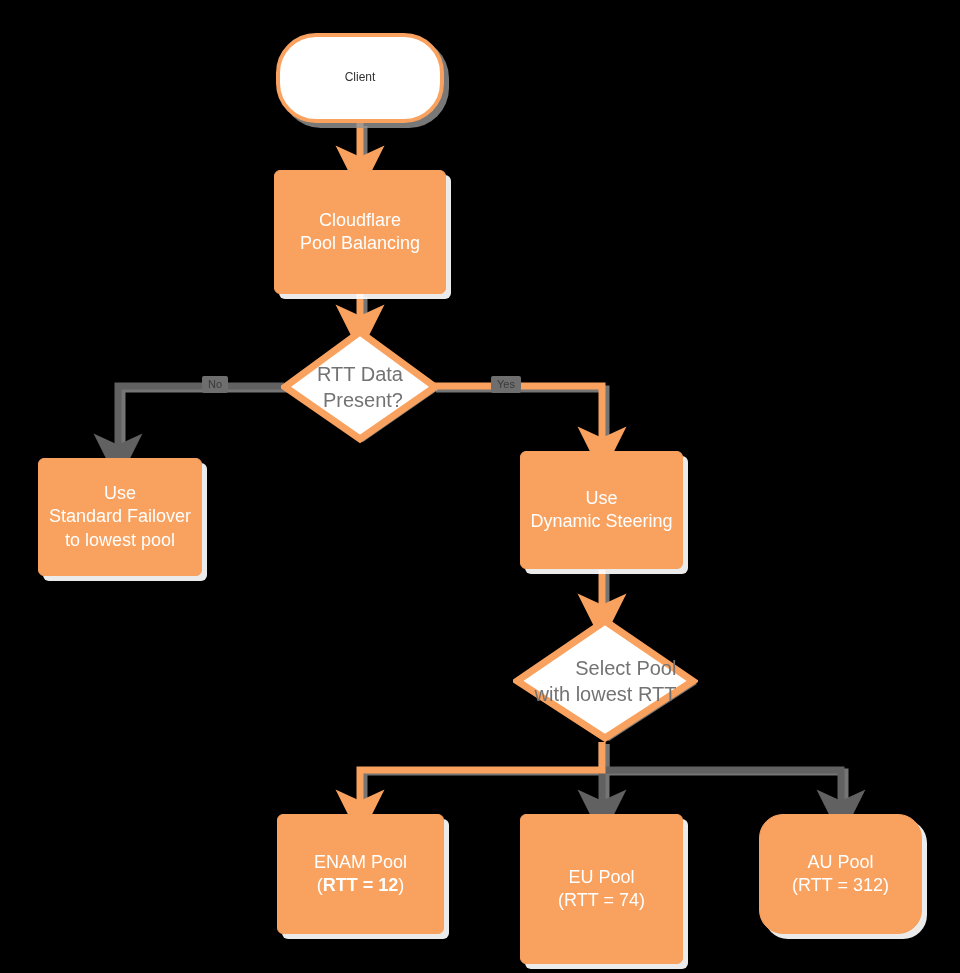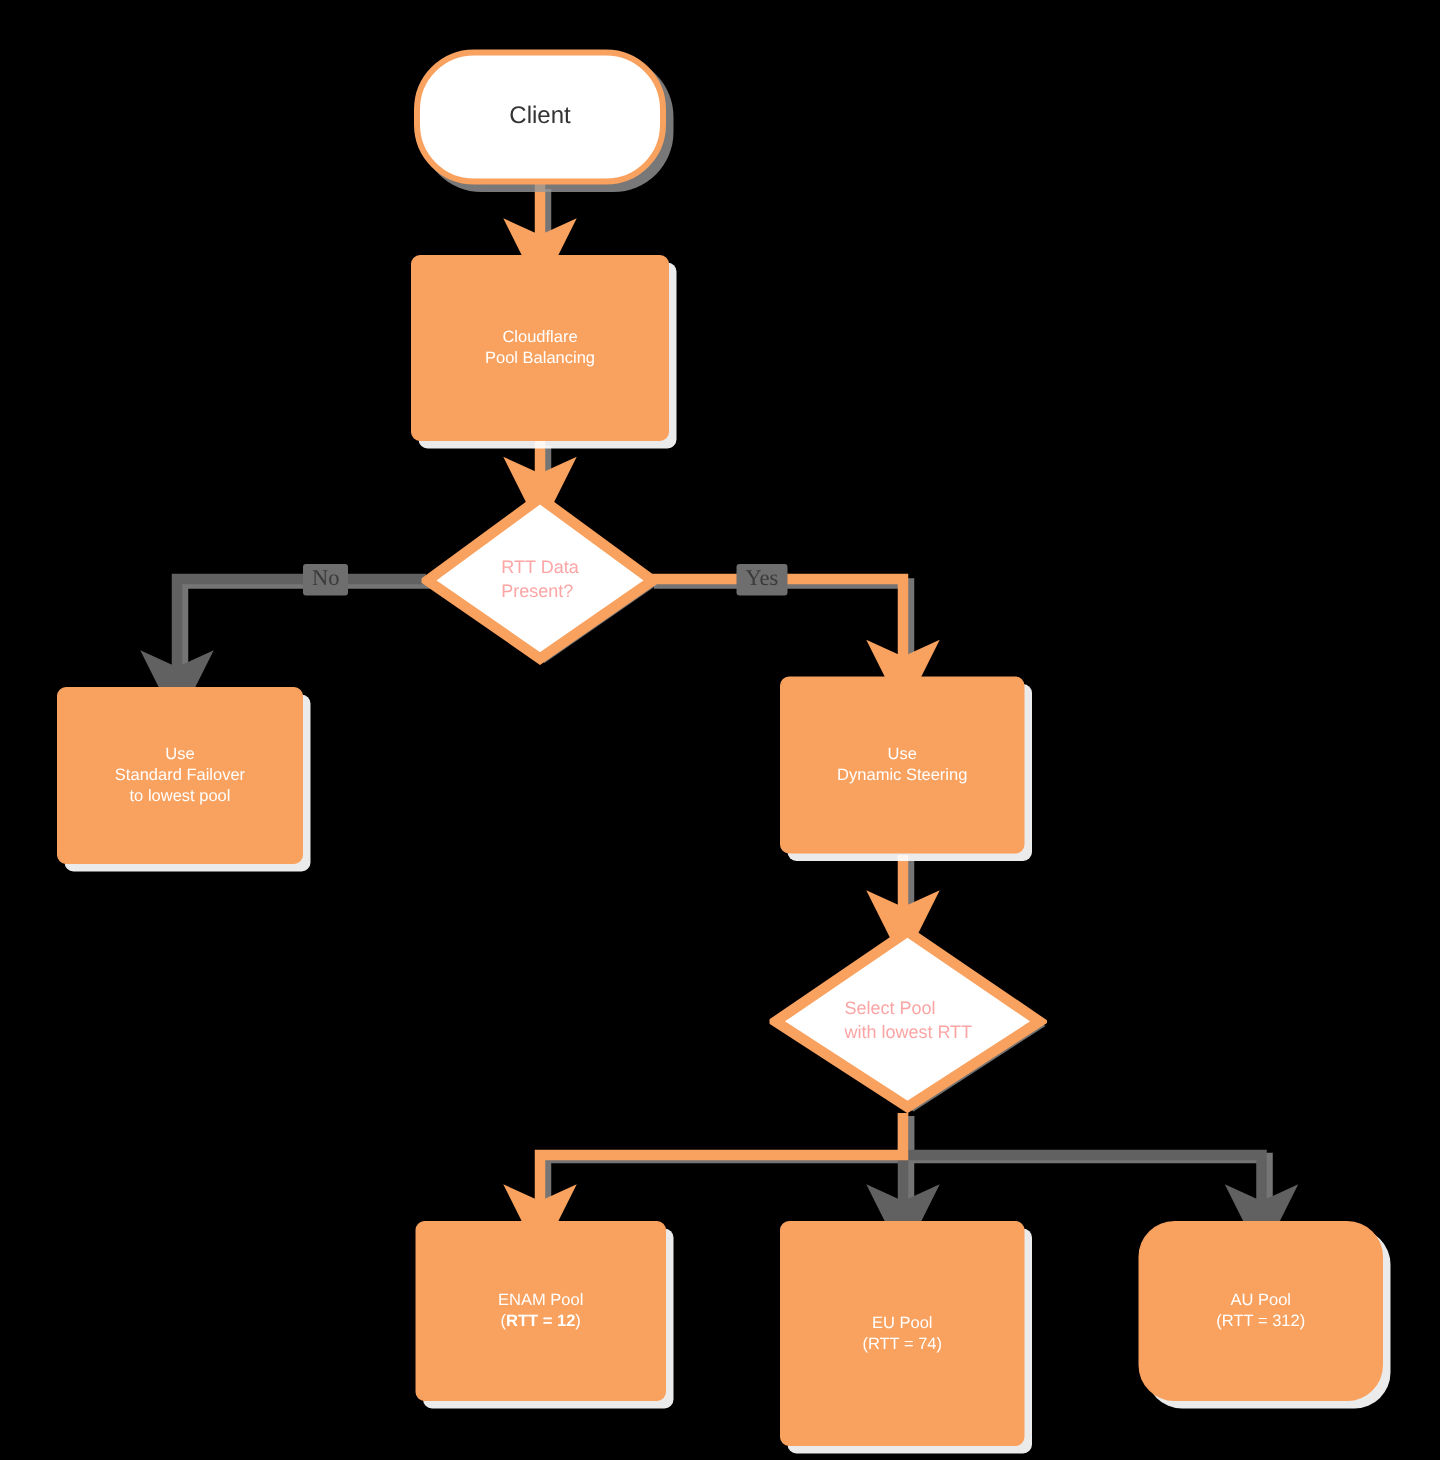--- a/index.html
+++ b/index.html
@@ -34,65 +34,64 @@
     justify-content: center;
     text-align: center;
     line-height: 1.3;
   }
   
   .box {
     background: #f9a15e;
     border: 1px solid #f9a15e;
     border-radius: 6px;
     color: #ffffff;
-    font-size: 11px;
+    font-size: 18px;
     box-shadow: 5px 5px 0 0 rgba(255,255,255,0.92);
   }
   .box .txt { position: relative; z-index: 2; }
   .terminal {
     background: #ffffff;
     border: 4px solid #f9a15e;
     border-radius: 40px;
     color: #333333;
-    font-size: 16px;
+    font-size: 12px;
     box-shadow: 5px 5px 0 0 rgba(150,150,150,0.80);
   }
   
   .diamond-wrap {
     position: absolute;
     display: flex;
     align-items: center;
     justify-content: center;
   }
   .diamond-shape {
     position: absolute;
     left: 0; top: 0;
     width: 100%; height: 100%;
   }
   .diamond-label {
     position: relative;
     z-index: 3;
-    color: #fca5a5;
-    font-size: 12px;
-    text-align: left;
+    color: #737373;
+    font-size: 20px;
+    text-align: right;
     line-height: 1.3;
     pointer-events: none;
   }
   
   .edge-label {
     position: absolute;
     z-index: 5;
     background: #6e6e6e;
     color: #3a3a3a;
-    font-size: 15px;
+    font-size: 11px;
     padding: 3px 6px;
     border-radius: 2px;
     line-height: 1;
     white-space: nowrap;
-    font-family: Liberation Serif, serif;
   }
   .line2 { display: block; }
   .bold { font-weight: bold; }
 </style>
 </head>
 <body>
 
 <div id="canvas">
 
   <svg id="edge-layer" viewBox="0 0 960 973" width="960" height="973" xmlns="http://www.w3.org/2000/svg">

